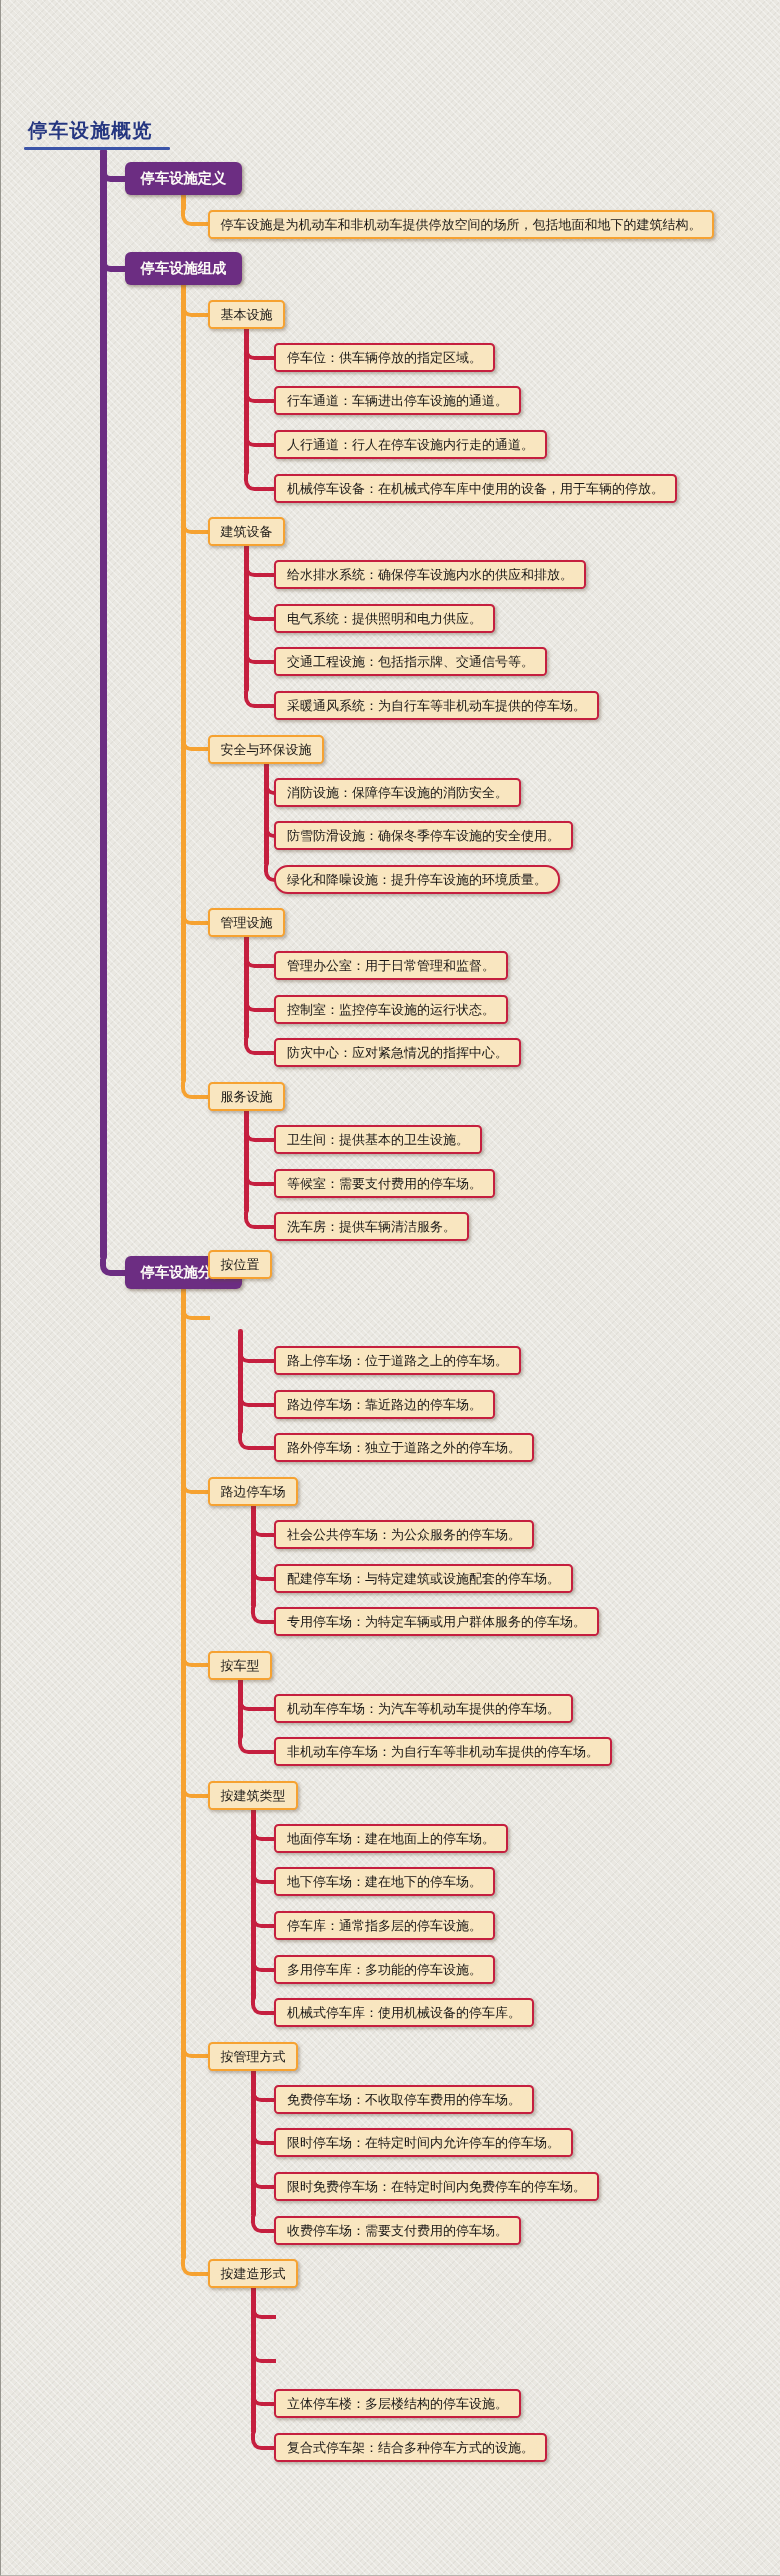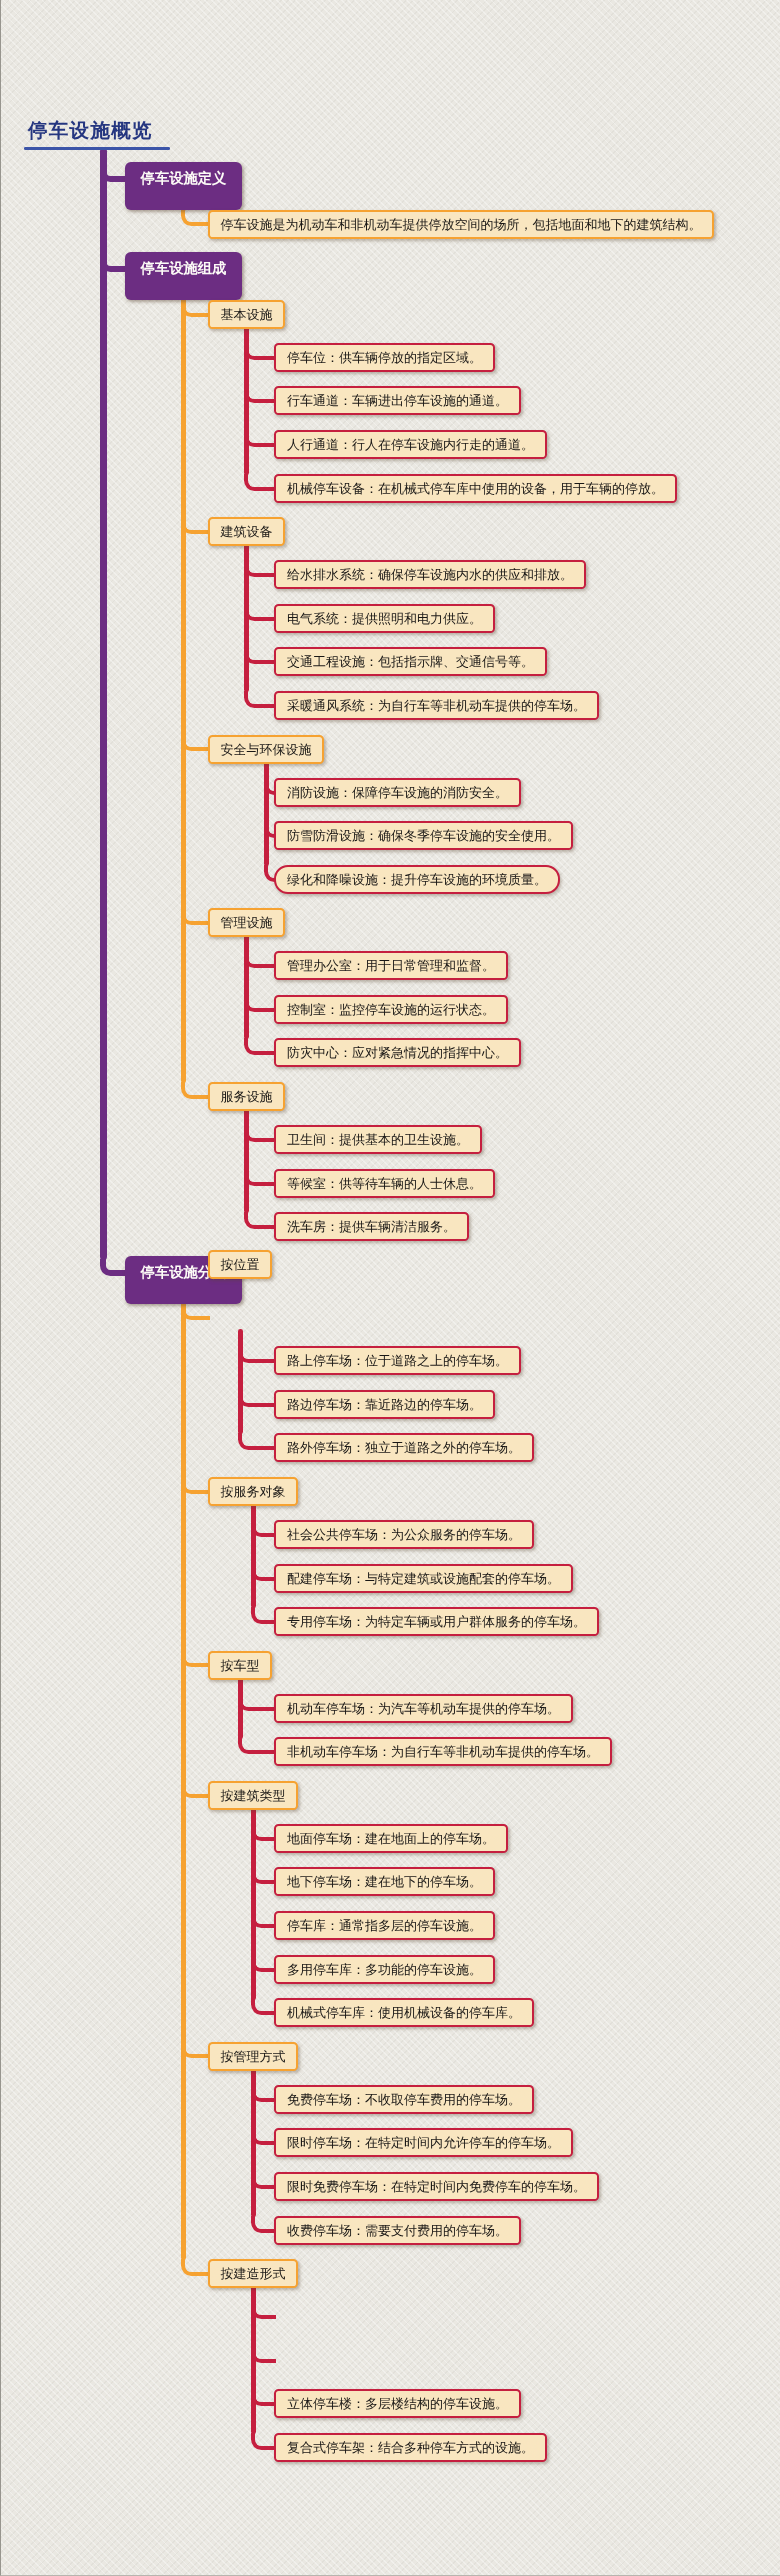--- a/index.html
+++ b/index.html
@@ -25,21 +25,21 @@
   }
   .title-underline{
     position:absolute;left:23.4px;top:147px;width:146px;height:2.6px;
     background:var(--underline-blue);border-radius:1.3px;z-index:3;
   }
   .node{
     position:absolute;white-space:nowrap;box-sizing:border-box;z-index:2;
     font-family:"Liberation Sans","DejaVu Sans",sans-serif;
   }
   .d0{
-    height:48px;line-height:33px;padding:0 15.6px;
+    height:33px;line-height:33px;padding:0 15.6px;
     background:var(--purple);color:#FDFBF7;font-size:14.3px;font-weight:bold;
     border-radius:5.9px;box-shadow:1.3px 2px 3.3px rgba(90,70,50,0.45);
   }
   .d1{
     height:29px;line-height:25px;padding:0 10.4px;
     background:var(--cream);border:2px solid var(--orange);color:#191715;
     font-size:13px;border-radius:4.6px;box-shadow:1.3px 2px 3.3px rgba(90,70,50,0.35);
   }
   .d2{
     height:29px;line-height:25px;padding:0 11px;
@@ -71,28 +71,28 @@
     <div class="node d1" style="left: 207px; top: 735px;">安全与环保设施</div>
     <div class="node d2" style="left: 273px; top: 778px;">消防设施：保障停车设施的消防安全。</div>
     <div class="node d2" style="left: 273px; top: 821px;">防雪防滑设施：确保冬季停车设施的安全使用。</div>
     <div class="node d2" style="left: 273px; top: 865px; border-radius: 14px;">绿化和降噪设施：提升停车设施的环境质量。</div>
     <div class="node d1" style="left: 207px; top: 908px;">管理设施</div>
     <div class="node d2" style="left: 273px; top: 951px;">管理办公室：用于日常管理和监督。</div>
     <div class="node d2" style="left: 273px; top: 995px;">控制室：监控停车设施的运行状态。</div>
     <div class="node d2" style="left: 273px; top: 1038px;">防灾中心：应对紧急情况的指挥中心。</div>
     <div class="node d1" style="left: 207px; top: 1082px;">服务设施</div>
     <div class="node d2" style="left: 273px; top: 1125px;">卫生间：提供基本的卫生设施。</div>
-    <div class="node d2" style="left: 273px; top: 1169px;">等候室：供等待车辆的人士休息。</div>
+    <div class="node d2" style="left: 273px; top: 1169px;">等候室：需要支付费用的停车场。</div>
     <div class="node d2" style="left: 273px; top: 1212px;">洗车房：提供车辆清洁服务。</div>
     <div class="node d0" style="left: 124px; top: 1256px;">停车设施分类</div>
     <div class="node d1" style="left: 207px; top: 1250px;">按位置</div>
     <div class="node d2" style="left: 273px; top: 1346px;">路上停车场：位于道路之上的停车场。</div>
     <div class="node d2" style="left: 273px; top: 1390px;">路边停车场：靠近路边的停车场。</div>
     <div class="node d2" style="left: 273px; top: 1433px;">路外停车场：独立于道路之外的停车场。</div>
-    <div class="node d1" style="left: 207px; top: 1477px;">按服务对象</div>
+    <div class="node d1" style="left: 207px; top: 1477px;">路边停车场</div>
     <div class="node d2" style="left: 273px; top: 1520px;">社会公共停车场：为公众服务的停车场。</div>
     <div class="node d2" style="left: 273px; top: 1564px;">配建停车场：与特定建筑或设施配套的停车场。</div>
     <div class="node d2" style="left: 273px; top: 1607px;">专用停车场：为特定车辆或用户群体服务的停车场。</div>
     <div class="node d1" style="left: 207px; top: 1651px;">按车型</div>
     <div class="node d2" style="left: 273px; top: 1694px;">机动车停车场：为汽车等机动车提供的停车场。</div>
     <div class="node d2" style="left: 273px; top: 1737px;">非机动车停车场：为自行车等非机动车提供的停车场。</div>
     <div class="node d1" style="left: 207px; top: 1781px;">按建筑类型</div>
     <div class="node d2" style="left: 273px; top: 1824px;">地面停车场：建在地面上的停车场。</div>
     <div class="node d2" style="left: 273px; top: 1867px;">地下停车场：建在地下的停车场。</div>
     <div class="node d2" style="left: 273px; top: 1911px;">停车库：通常指多层的停车设施。</div>

